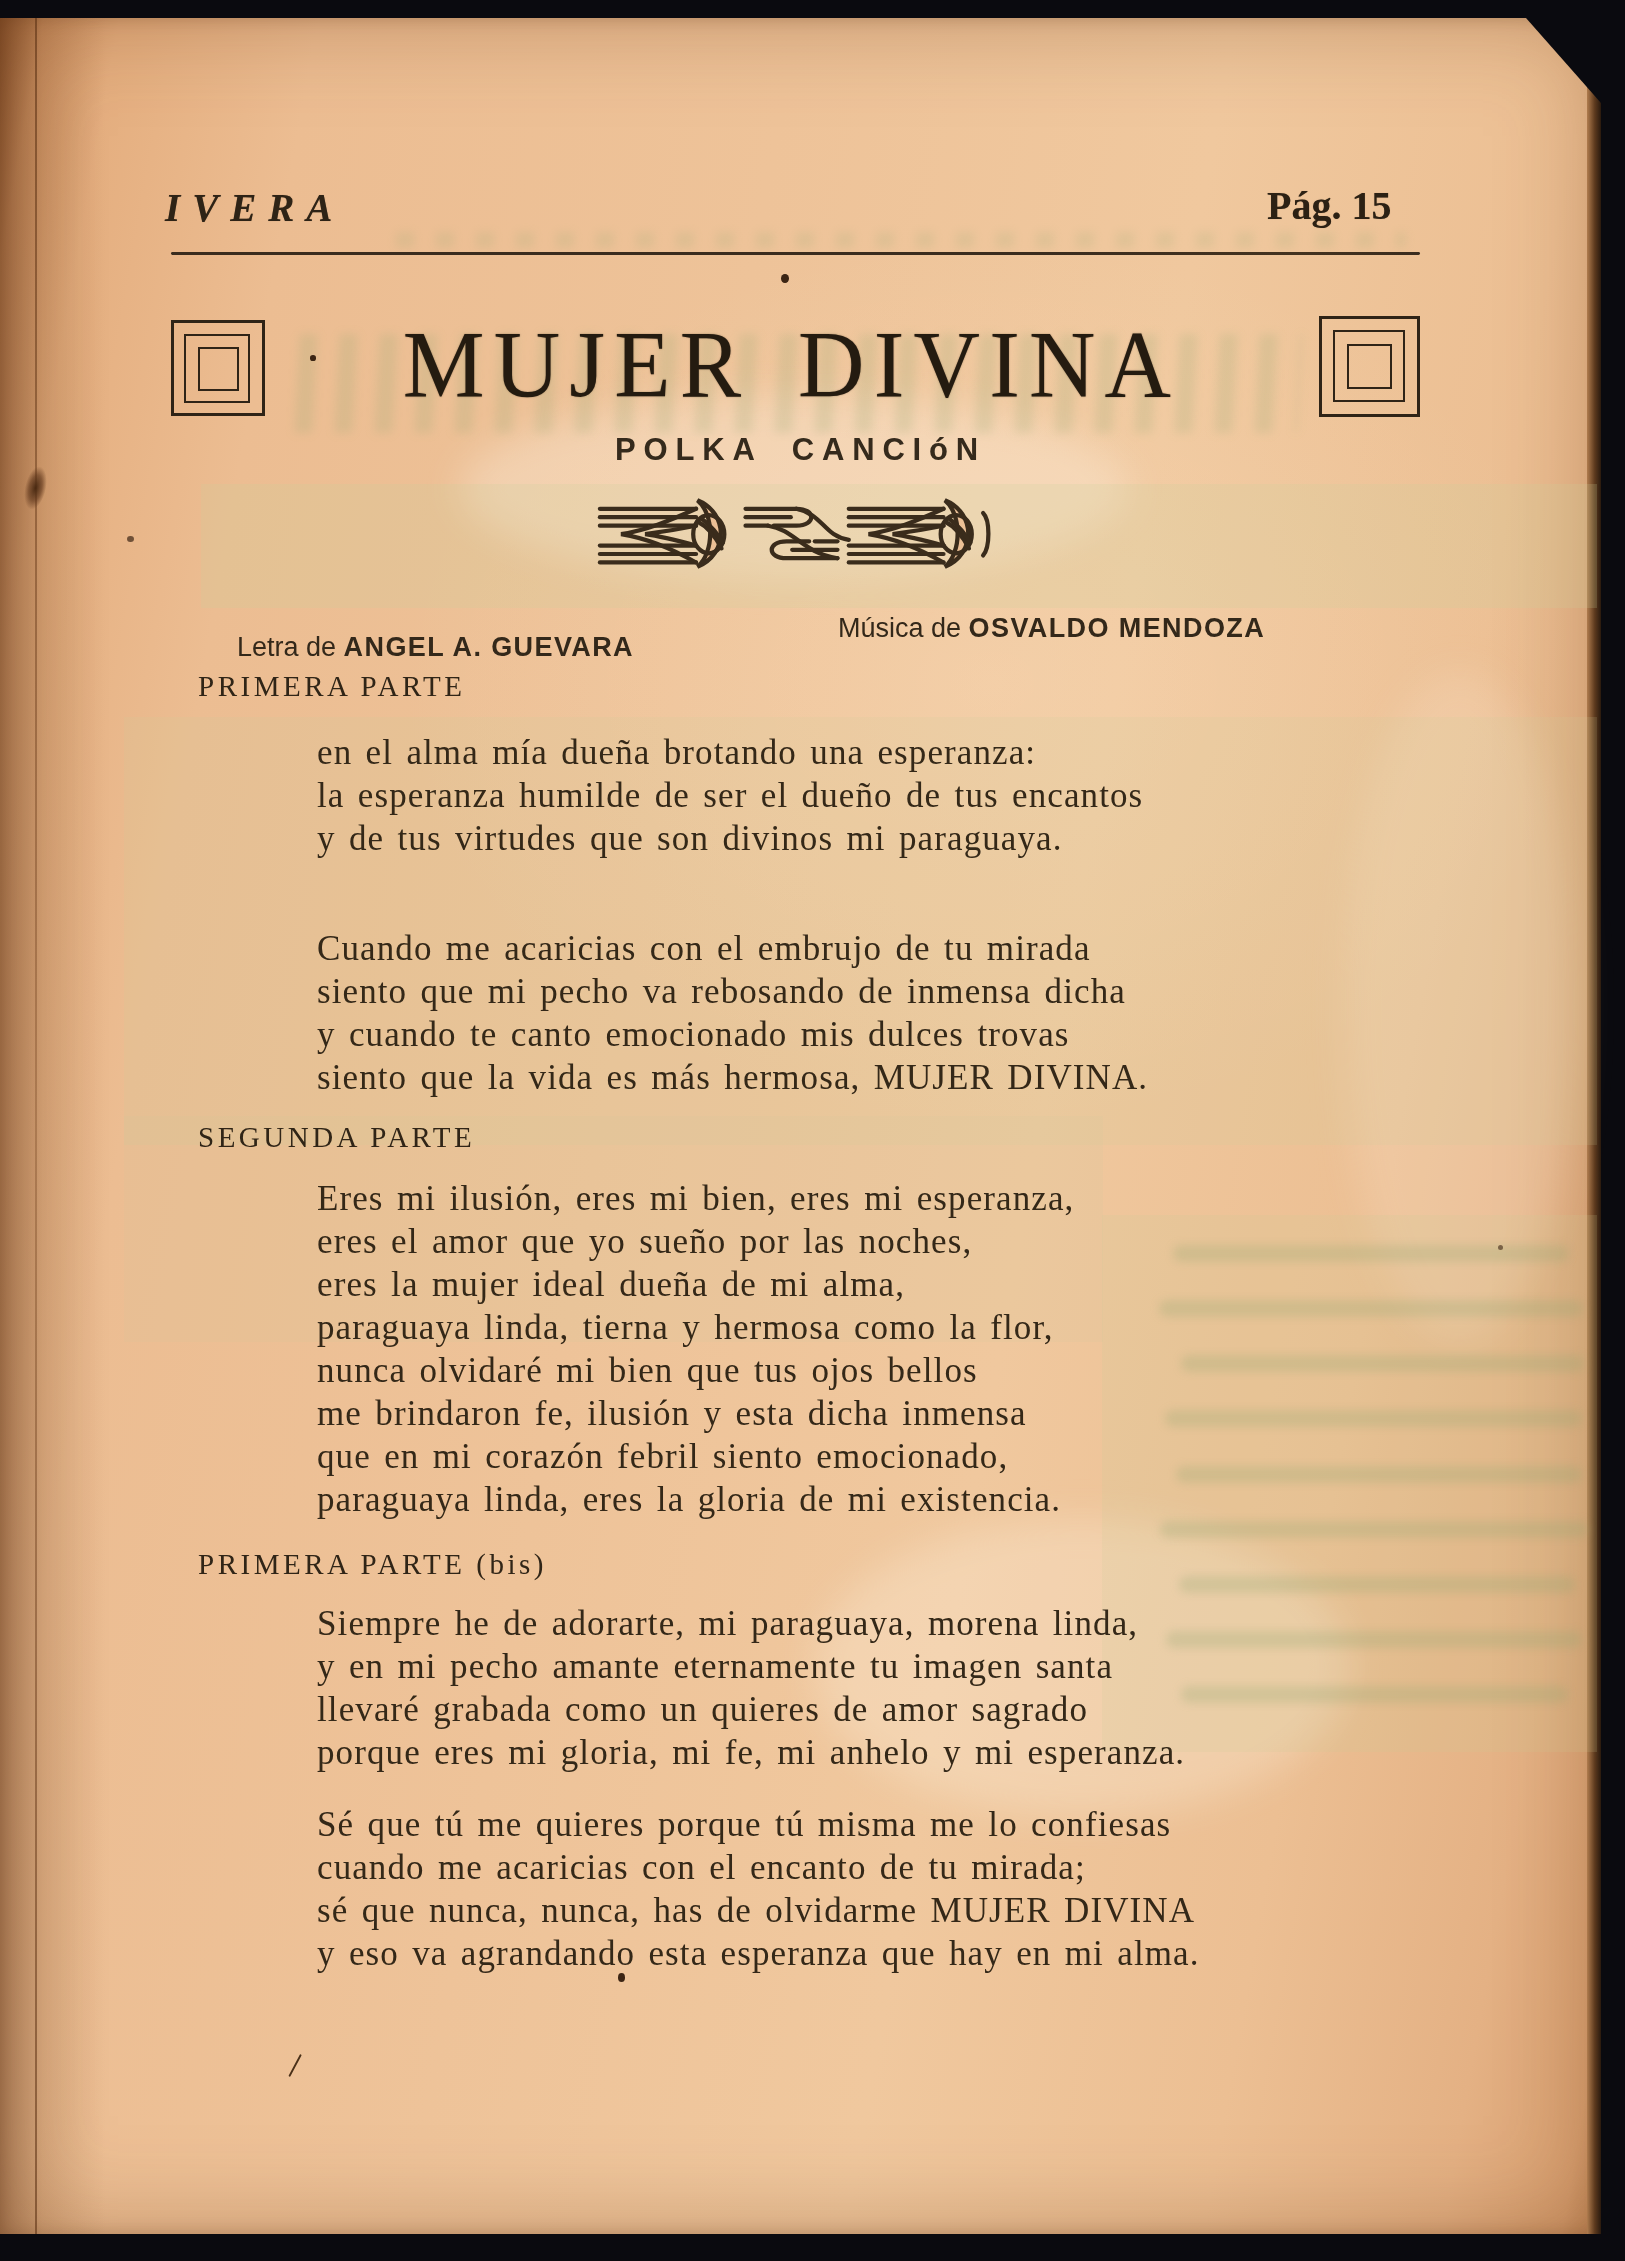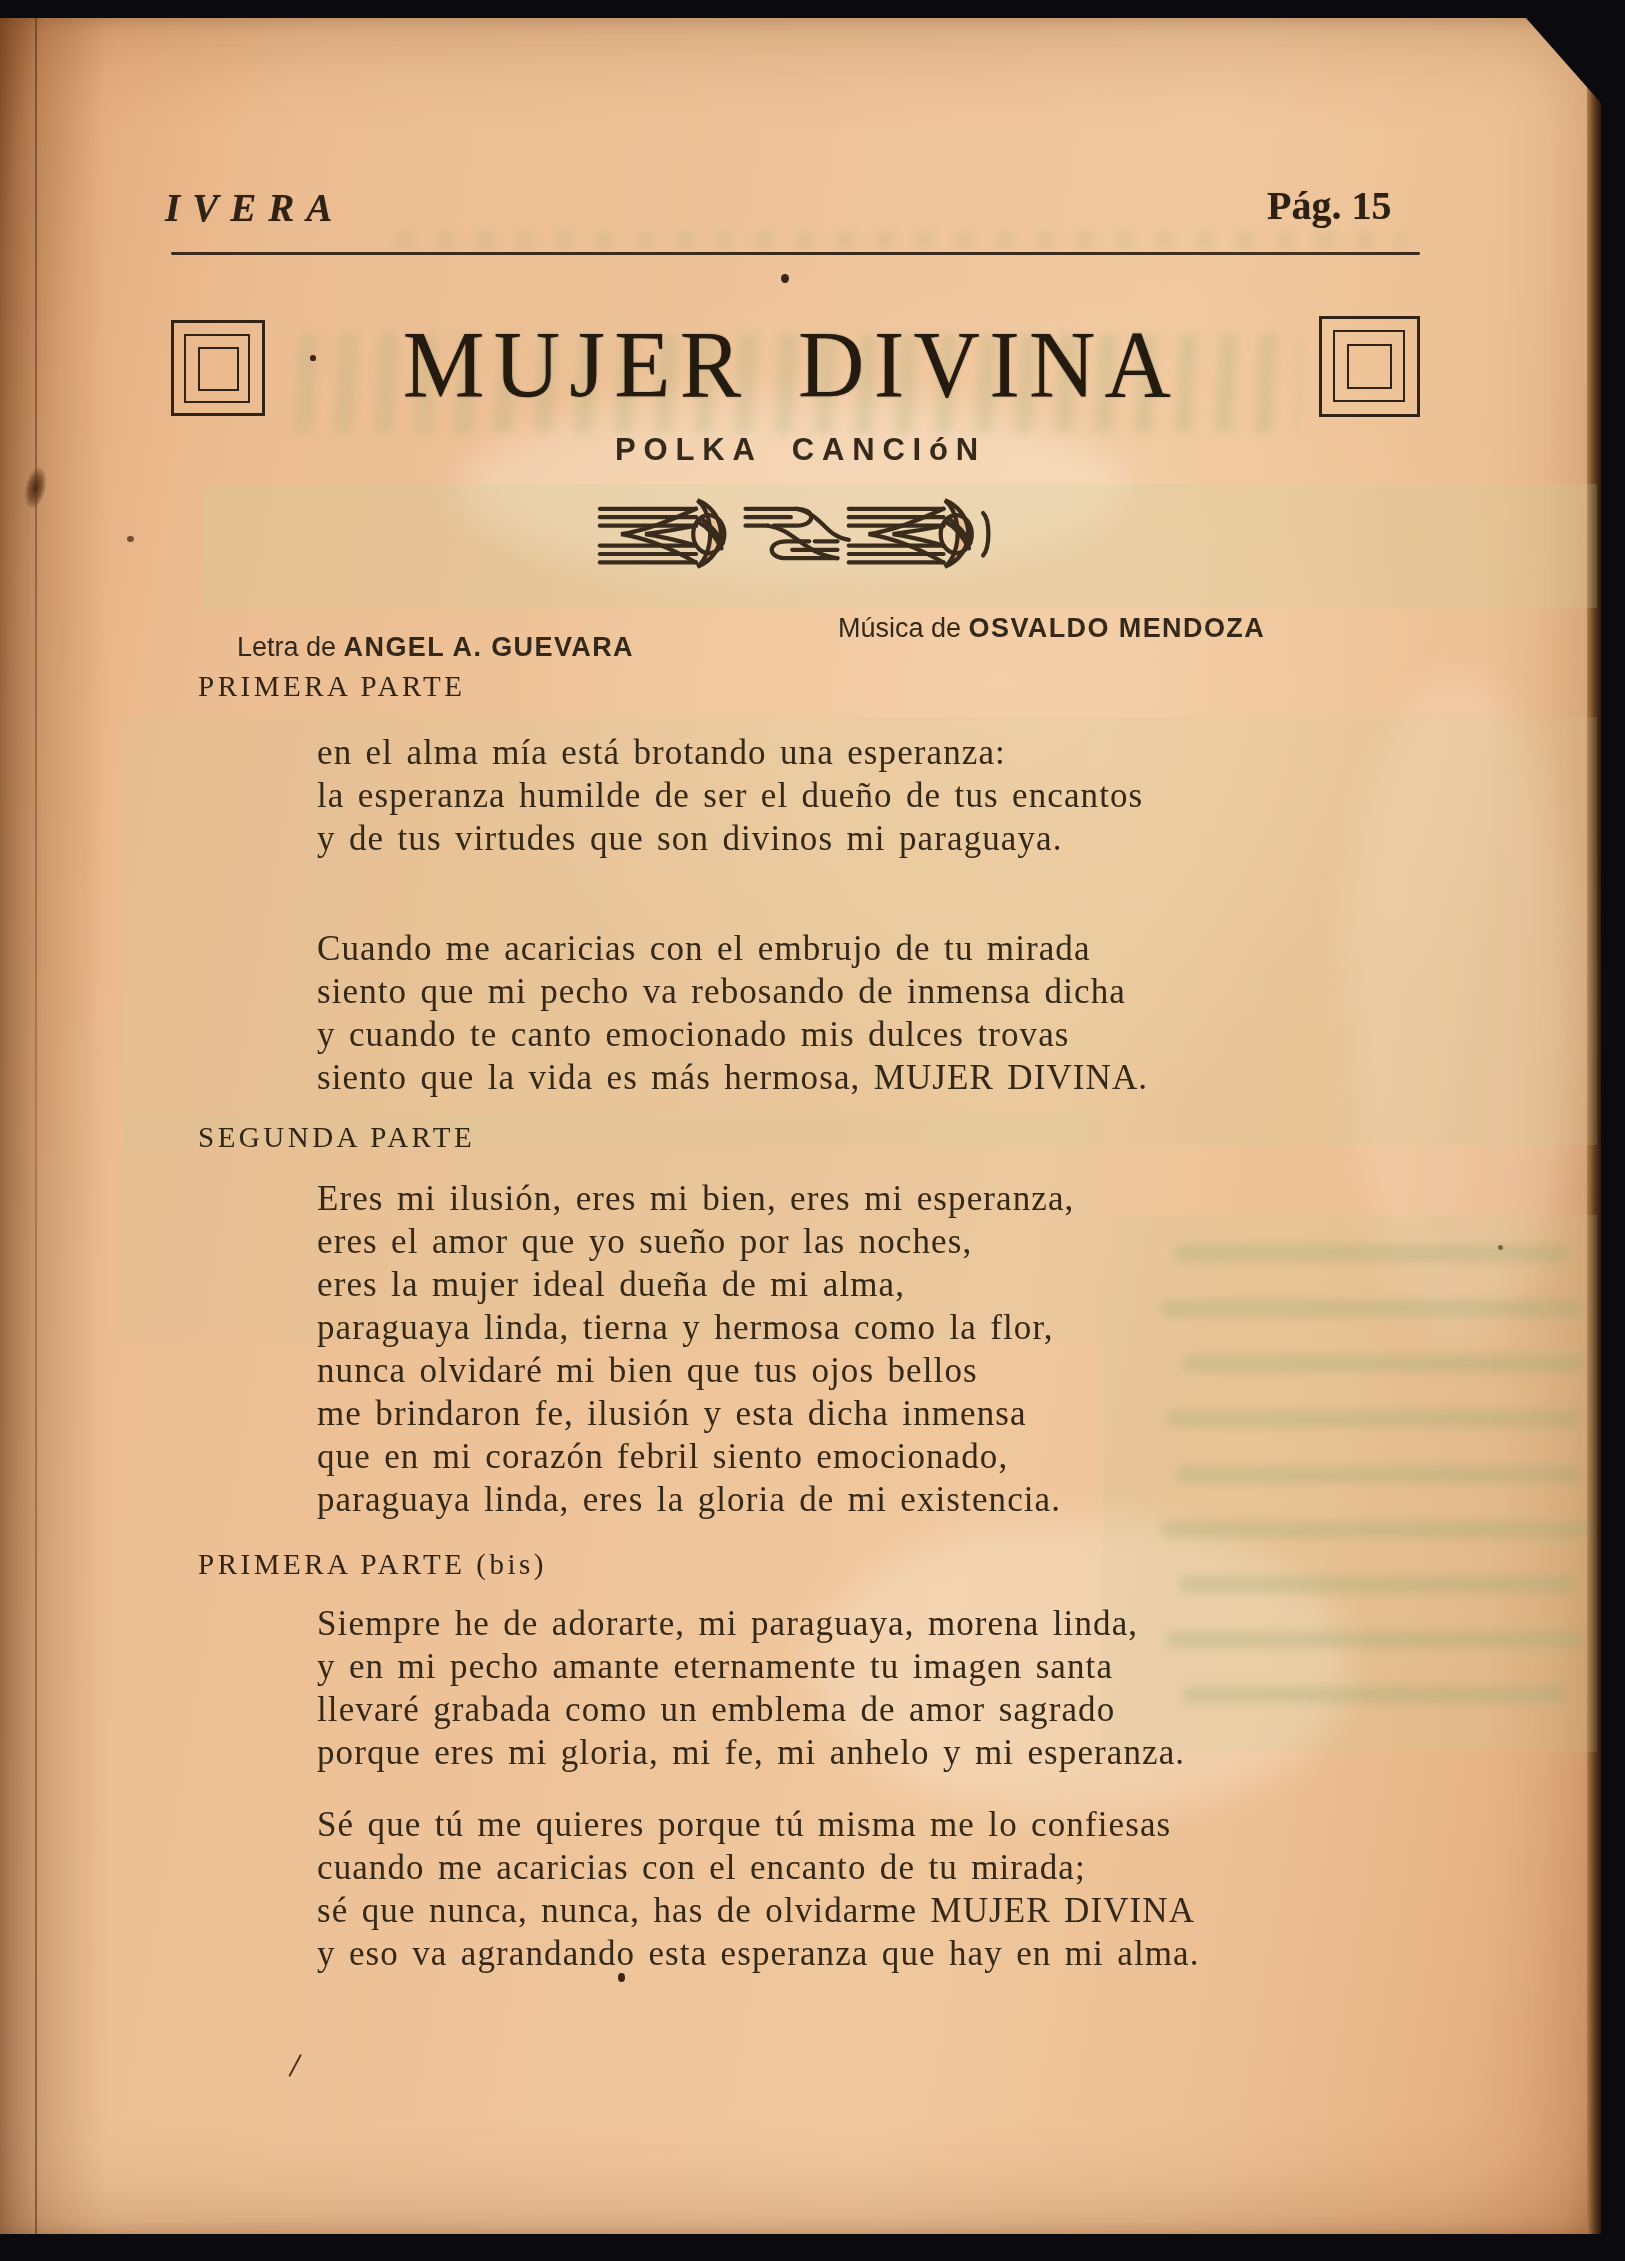--- a/index.html
+++ b/index.html
@@ -160,21 +160,21 @@
     </div>
     <div id="credit-music">
       <span>Música de</span>
       <span class="credit-name">OSVALDO MENDOZA</span>
     </div>
   </div>
 
   <div class="part-heading" style="top:670px;">PRIMERA PARTE</div>
 
   <div class="stanza" style="top:731px;">
-    <div>en el alma mía está brotando una esperanza:</div>
+    <div>en el alma mía dueña brotando una esperanza:</div>
     <div>la esperanza humilde de ser el dueño de tus encantos</div>
     <div>y de tus virtudes que son divinos mi paraguaya.</div>
   </div>
 
   <div class="stanza" style="top:927px;">
     <div>Cuando me acaricias con el embrujo de tu mirada</div>
     <div>siento que mi pecho va rebosando de inmensa dicha</div>
     <div>y cuando te canto emocionado mis dulces trovas</div>
     <div>siento que la vida es más hermosa, MUJER DIVINA.</div>
   </div>
@@ -190,21 +190,21 @@
     <div>me brindaron fe, ilusión y esta dicha inmensa</div>
     <div>que en mi corazón febril siento emocionado,</div>
     <div>paraguaya linda, eres la gloria de mi existencia.</div>
   </div>
 
   <div class="part-heading" style="top:1548px;">PRIMERA PARTE (bis)</div>
 
   <div class="stanza" style="top:1602px;">
     <div>Siempre he de adorarte, mi paraguaya, morena linda,</div>
     <div>y en mi pecho amante eternamente tu imagen santa</div>
-    <div>llevaré grabada como un emblema de amor sagrado</div>
+    <div>llevaré grabada como un quieres de amor sagrado</div>
     <div>porque eres mi gloria, mi fe, mi anhelo y mi esperanza.</div>
   </div>
 
   <div class="stanza" style="top:1803px;">
     <div>Sé que tú me quieres porque tú misma me lo confiesas</div>
     <div>cuando me acaricias con el encanto de tu mirada;</div>
     <div>sé que nunca, nunca, has de olvidarme MUJER DIVINA</div>
     <div>y eso va agrandando esta esperanza que hay en mi alma.</div>
   </div>
 

